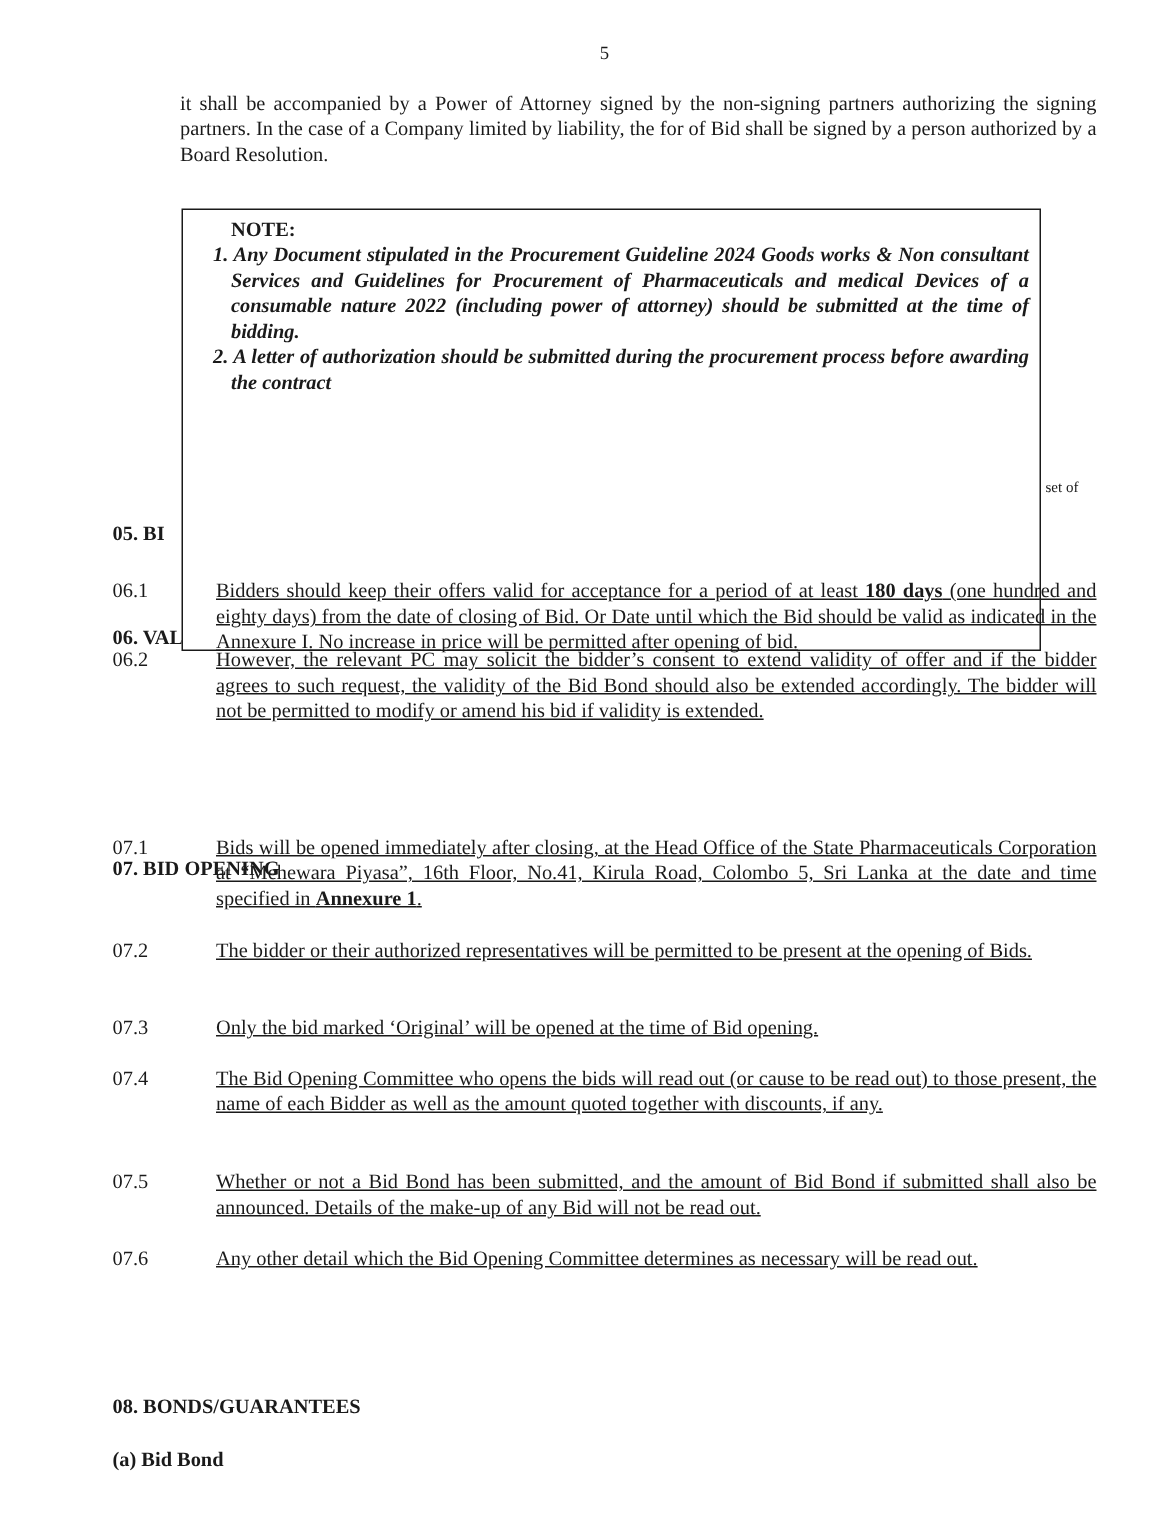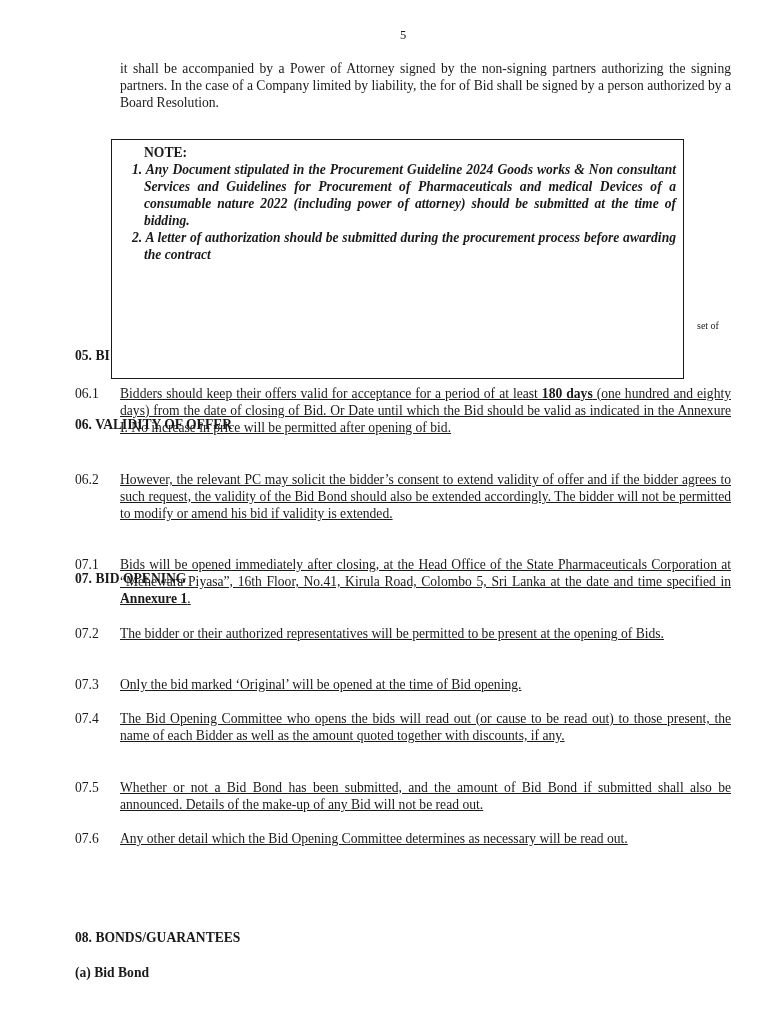--- a/index.html
+++ b/index.html
@@ -9,25 +9,25 @@
     color: #1a1a1a;
     font-size: 13.6px;
     line-height: 17px;
   }
   .abs { position: absolute; }
   .page-number { top: 27px; left: 0; width: 806px; text-align: center; font-size: 12.5px; }
   .para {
     left: 120px; width: 611px; text-align: justify;
   }
   .heading { left: 75px; font-weight: bold; font-size: 13.6px; margin-top: 48px; }
-  .item { left: 75px; width: 656px; display: flex; }
+  .item { left: 75px; width: 656px; display: flex; gap: 24px; }
   .item .num { width: 45px; flex: 0 0 45px; }
   .item .txt { flex: 1; text-align: justify; text-decoration: underline; }
   .note-box {
-    left: 111px; top: 139px; width: 573px; height: 240px;
+    left: 121px; top: 139px; width: 573px; height: 295px;
     border: 1px solid #1a1a1a; background: #ffffff;
     font-style: italic; font-weight: bold; font-size: 13.6px; line-height: 17px;
     box-sizing: border-box;
   }
   .note-title { position: absolute; left: 32px; top: 4px; font-style: normal; }
   .note-list { position: absolute; left: 20px; top: 21px; width: 544px; }
   .note-item { text-align: justify; padding-left: 12px; text-indent: -12px; }
   b { font-weight: bold; }
 </style>
 </head>
@@ -48,21 +48,21 @@
     <div class="note-item">1. Any Document stipulated in the Procurement Guideline 2024 Goods works &amp; Non consultant Services and Guidelines for Procurement of Pharmaceuticals and medical Devices of a consumable nature 2022 (including power of attorney) should be submitted at the time of bidding.</div>
     <div class="note-item">2. A letter of authorization should be submitted during the procurement process before awarding the contract</div>
   </div>
 </div>
 
 <div class="abs item" style="top:385px;">
   <div class="num">06.1</div>
   <div class="txt"><span>Bidders should keep their offers valid for acceptance for a period of at least </span><b>180 days</b><span> (one hundred and eighty days) from the date of closing of Bid. Or Date until which the Bid should be valid as indicated in the Annexure I. No increase in price will be permitted after opening of bid.</span></div>
 </div>
 
-<div class="abs item" style="top:471px;justify-content:flex-end;">
+<div class="abs item" style="top:431px;justify-content:flex-end;">
   <div class="num">06.2</div>
   <div class="txt">However, the relevant PC may solicit the bidder’s consent to extend validity of offer and if the bidder agrees to such request, the validity of the Bid Bond should also be extended accordingly. The bidder will not be permitted to modify or amend his bid if validity is extended.</div>
 </div>
 
 <div class="abs heading" style="top:522px;">07.  BID OPENING</div>
 
 <div class="abs item" style="top:556px;">
   <div class="num">07.1</div>
   <div class="txt"><span>Bids will be opened immediately after closing, at the Head Office of the State Pharmaceuticals Corporation at “Mehewara Piyasa”, 16th Floor, No.41, Kirula Road, Colombo 5, Sri Lanka at the date and time specified in </span><b>Annexure 1</b><span>.</span></div>
 </div>

